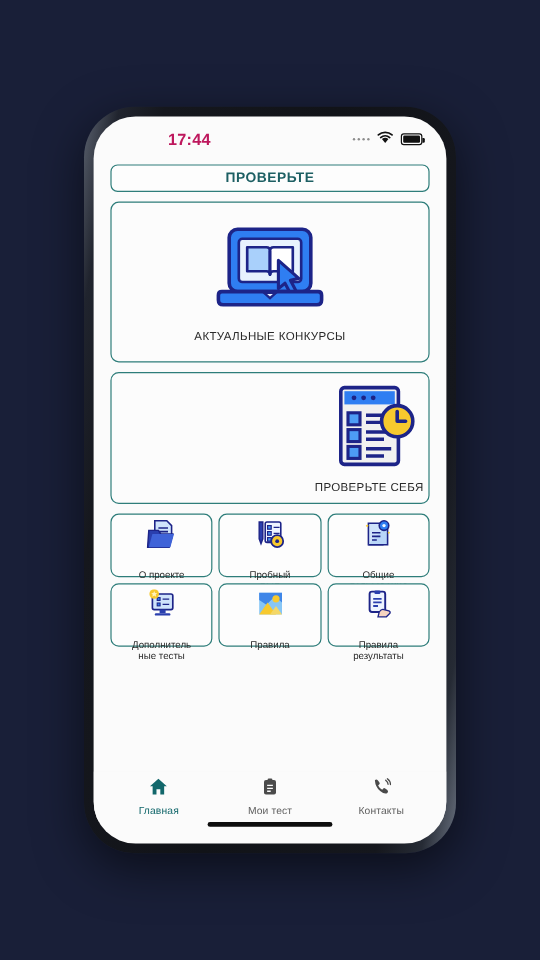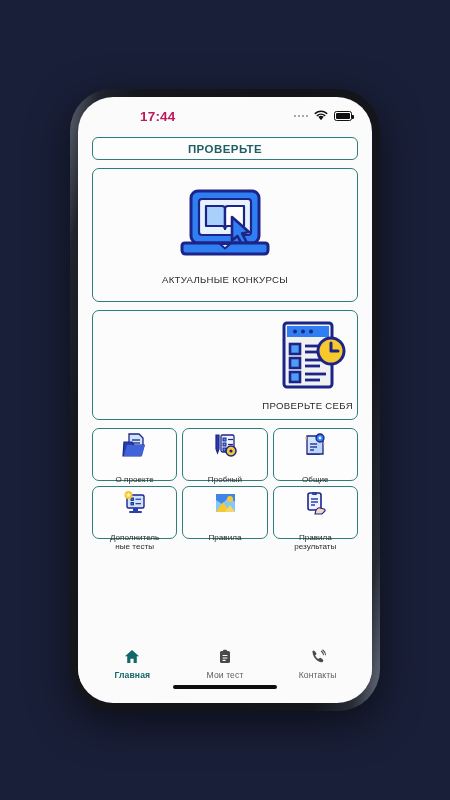--- a/index.html
+++ b/index.html
@@ -110,21 +110,21 @@
     flex:0 0 42px; height:42px;
     display:flex; align-items:center;
     background:#fbfbfb;
     padding:0 8px;
   }
   .nav-item{
     flex:1; display:flex; flex-direction:column;
     align-items:center; justify-content:center; gap:2px;
   }
   .nav-item .nav-label{ font-size:8.6px; letter-spacing:.1px; }
-  .nav-item.active .nav-label{ color:#12676b; font-weight:700; }
+  .nav-item.active .nav-label{ color:#12676b; font-weight:400; }
   .nav-item:not(.active) .nav-label{ color:#5f5f5f; }
 
   .home-indicator-wrap{ flex:0 0 18px; display:flex; align-items:flex-start; justify-content:center; }
   .home-indicator{ width:104px; height:4px; border-radius:3px; background:#0d0d0d; }
 </style>
 </head>
 <body>
 
 <div id="phone-frame">
   <div id="phone-screen">

